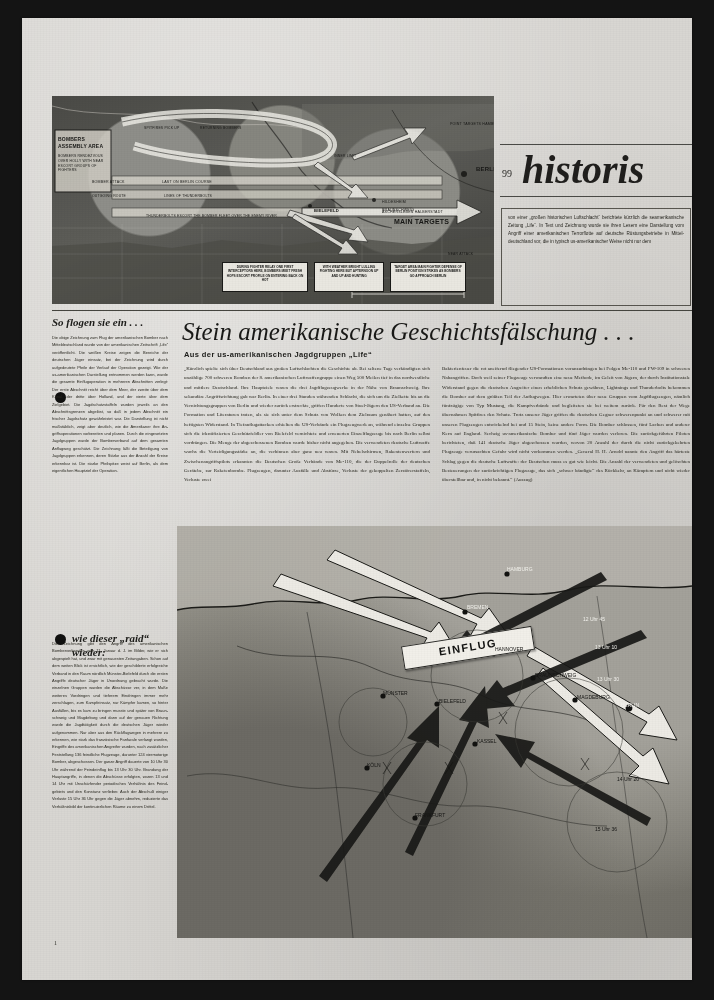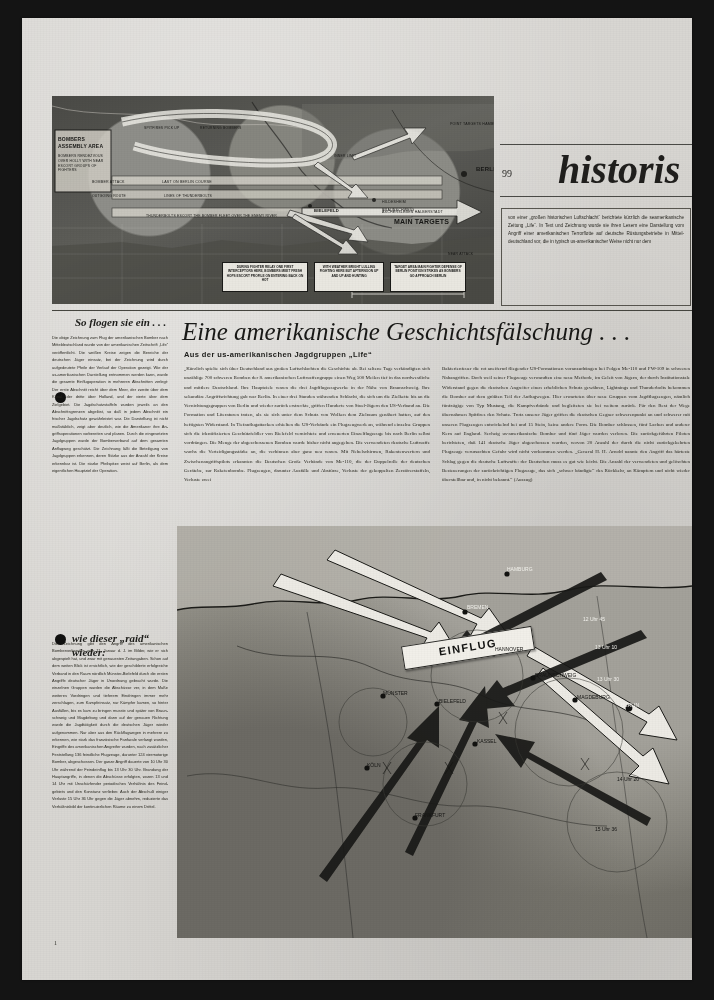--- a/index.html
+++ b/index.html
@@ -63,21 +63,20 @@
   }
   #masthead .title {
     position: absolute; left: 22px; top: 10px;
     font-family: "Liberation Serif", serif;
     font-style: italic;
     font-weight: bold;
     font-size: 40px;
     letter-spacing: 0px;
     color: #201f1d;
     white-space: nowrap;
-    margin-left: 36px;
   }
   #masthead .rule-bottom {
     position: absolute; left: 0; top: 60px; width: 192px; height: 1px; background: #4a4a46;
   }
 
   
   #top-caption {
     position: absolute;
     left: 479px;
     top: 190px;
@@ -144,21 +143,20 @@
     position: absolute; left: 30px; top: 292px; width: 640px; height: 1px; background: #45453f;
   }
   #col-head-left {
     position: absolute;
     left: 30px; top: 298px; width: 118px;
     font-family: "Liberation Serif", serif;
     font-weight: bold;
     font-style: italic;
     font-size: 11px;
     color: #1d1d1a;
-    margin-left: 23px;
   }
   #headline {
     position: absolute;
     left: 160px; top: 300px;
     width: 500px;
     font-family: "Liberation Serif", serif;
     font-style: italic;
     font-size: 25px;
     color: #191917;
     white-space: nowrap;
@@ -354,21 +352,21 @@
       <div class="rule-top"></div>
       <div class="pagenum">99</div>
       <div class="title">historis</div>
       <div class="rule-bottom"></div>
     </div>
 
     <div id="top-caption">von einer „großen historischen Luft­schlacht“ berichtete kürzlich die se­amerikanische Zeitung „Life“. In Text und Zeichnung wurde sie ihren Lesern eine Darstellung vom Angriff einer amerikanischen Terrorflotte auf deutsche Rüstungsbetriebe in Mittel­deutschland vor, die in typisch us-amerikanischer Weise nicht nur dem</div>
 
     <div id="rule-head"></div>
     <div id="col-head-left">So flogen sie ein . . .</div>
-    <div id="headline">Eine amerikanische Geschichtsfälschung . . .</div>
+    <div id="headline">Stein amerikanische Geschichtsfälschung . . .</div>
     <div id="subhead">Aus der us-amerikanischen Jagdgruppen „Life“</div>
 
     <div class="dot" style="left:33px; top:374px;"></div>
     <div class="col" id="col1">Die obige Zeichnung zum Flug der amerikanischen Bomber nach Mittel­deutschland wurde von der ame­rikanischen Zeitschrift „Life“ ver­öffentlicht. Die weißen Kreise zeigen die Bereiche der deutschen Jäger ein­satz, bei der Zeichnung wird durch aufgedeutete Pfeile der Verlauf der Operation gezeigt. Wie der us-ameri­kanischen Darstellung entnommen werden kann, wurde die gesamte Ein­flugoperation in mehreren Abschnitten zerlegt: Der erste Abschnitt reicht über dem Meer, der zweite über dem Kanal, der dritte über Holland, und der vierte über dem Zielgebiet. Die Jagd­schutzstaffeln wurden jeweils an den Abschnittsgrenzen abgelöst, so daß in jedem Abschnitt ein frischer Jagd­schutz gewährleistet war. Die Darstel­lung ist nicht maßstäblich, zeigt aber deutlich, wie die Amerikaner ihre An­griffsoperationen vorbereiten und planen. Durch die eingesetzten Jagd­gruppen wurde der Bomberverband auf dem gesamten Anflugweg geschützt. Die Zeichnung läßt die Beteiligung von Jagdgruppen erkennen, deren Stärke aus der Anzahl der Kreise erkennbar ist. Die starke Pfeilspitze weist auf Berlin, als dem eigentlichen Hauptziel der Operation.</div>
 
     <div class="dot" style="left:33px; top:616px;"></div>
     <div class="bullet-head" style="left:50px; top:614px; width:98px;">wie dieser „raid“ wieder:</div>
     <div class="col" id="col1b">Die Zeichnung gibt den Angriff des amerikanischen Bomberverbandes vom 11. Januar d. J. im Bilder, wie er sich abgespielt hat, und zwar mit genauesten Zeitangaben. Schon auf dem weiten Blick ist ersichtlich, wie der geschilderte erfolgreiche Verband in den Raum nördlich Münster-Biele­feld durch die ersten Angriffe deut­scher Jäger in Unordnung gebracht wurde. Die einzelnen Gruppen wurden die Abschüsse ver­, in dem Maße weiteres Vordringen und tieferem Eindringen immer mehr zerschlagen, zum Kampfeinsatz, nur Kämpfer kamen, so hinter Ausfällen, bis es kam zu bringen musste und später von Braun­schweig und Magdeburg und dann auf der genauen Richtung wurde die Jagdtätigkeit durch die deut­schen Jäger wieder aufgenommen. Nur aber aus den Rückflugwegen in mehrere zu erkennen, wie stark das fran­zösische Fanfarale verlangt wurden, Eingriffe des amerikanischen An­greifer wurden, nach zusätzlicher Feststellung 136 feindliche Flugzeuge, darunter 124 viermotorige Bomber, abgeschossen. Der ganze Angriff dauerte von 10 Uhr 30 Uhr während der Feindeinflug bis 13 Uhr 30 Uhr. Brandung der Haupt­angriffe, in denen die Abschüsse er­folgten, waren 13 und 14 Uhr mit Unschärfen­der periodisches Verhältnis des Feind­gebiets und den Konstanz verlieber. Auch der Abschuß einiger Verluste 15 Uhr 36 Uhr gegen die Jäger ab­nehm, reduzierte das Verhältnisbild der kontinuierlichen Räume zu einem Drittel.</div>
 
     <div class="col" id="col2">„Kürzlich spielte sich über Deutschland aus großen Luftschlachten die Geschichte ab. Bei seltene Tage verkündigten sich unzählige 700 schweren Bomben der 8. amerikanischen Luftwaffengruppe einen Weg 500 Meilen tief in das nordwestliche und mittlere Deutschland. Ihre Hauptziele waren die drei Jagdflugzeugwerke in der Nähe von Braunschweig. Ihre sekundäre Angriffs­richtung gab war Berlin. In einer drei Stunden währenden Schlacht, die sich um die Zielkette bis an die Vernichtungsgruppen von Berlin und wieder zurück erstreckte, griffen Hunderte von Stuel-Jägern den US-Verband an. Die Formation und Literaturen traten, als sie sich unter dem Schutz von Wolken dem Zielraum genähert hatten, auf den heftigsten Widerstand. In Tiefanflugattacken erhielten die US-Verbände ein Flugzeugwerk an, während einzelne Gruppen sich die identifizier­ten Geschützfeldler von Bielefeld vernichtete und erneuerten Einzelflugzeuge bis nach Berlin selbst vor­drängen. Die Menge der abgeschossenen Bomben wurde bisher nicht angegeben. Die verwendeten deutsche Luftwaffe wuchs die Verteidigungsstärke an, die verhinnen aber ganz neu waren. Mit Nebelschirmen, Rakentenwerfern und Zwischenangriffspilots erkannten die Deutschen Große Verbände von Me-110, die der Doppelrolle der deutschen Gerätebe­, zur Raketenbombe. Flugzeugen, darunter Ausfälle und Abstürze, Verluste der gekoppelten Zerstörerstaffeln, Verluste zwei</div>

